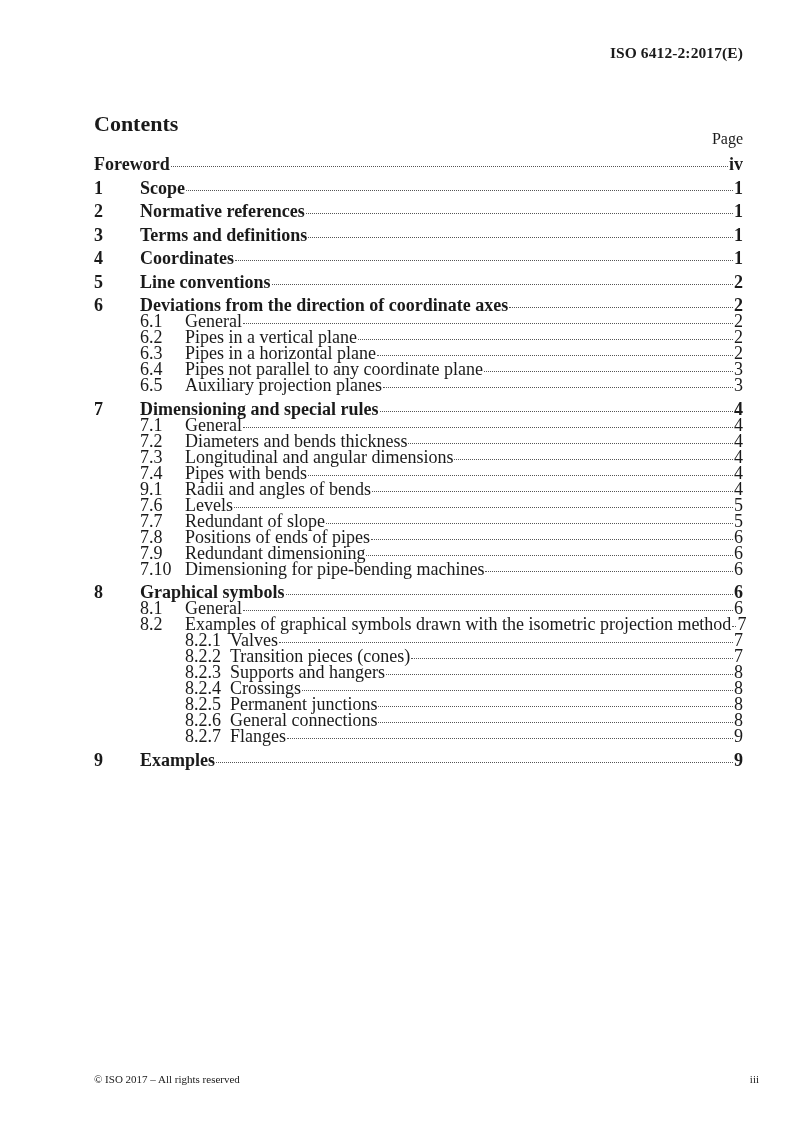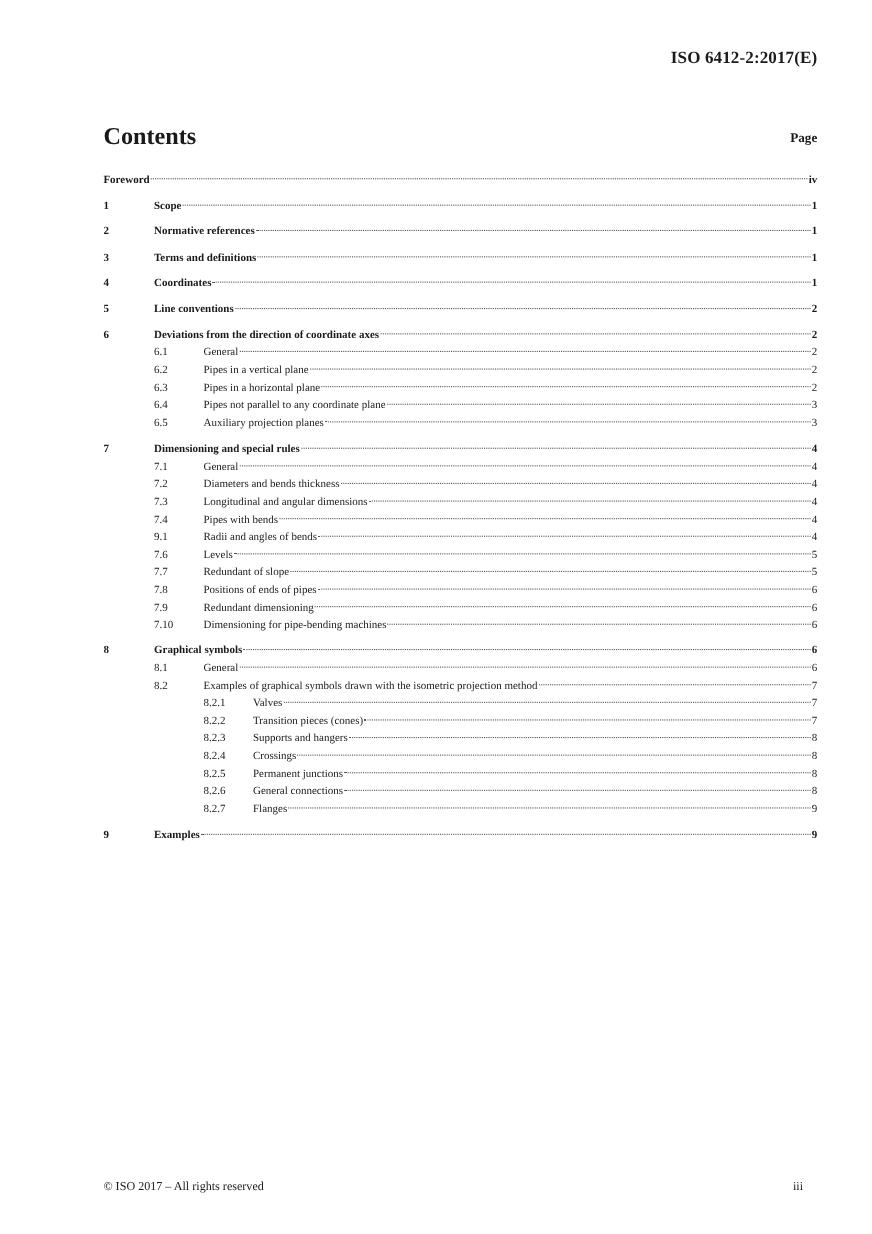--- a/index.html
+++ b/index.html
@@ -1,35 +1,35 @@
 <!DOCTYPE html>
 <html><head>
 <meta charset="utf-8">
 <style>
   html, body { margin:0; padding:0; background:#ffffff; }
   body { width:793px; height:1122px; position:relative; overflow:hidden;
          font-family:"Liberation Serif","DejaVu Serif",serif; color:#1a1a1a; }
   .std-id { position:absolute; top:44px; right:50px; font-weight:bold; font-size:15.5px; letter-spacing:0.1px; }
   .title { position:absolute; top:111px; left:94px; font-weight:bold; font-size:22px; }
-  .page-label { position:absolute; top:118px; right:50px; font-size:12px;font-weight:bold; }
+  .page-label { position:absolute; top:130px; right:50px; font-size:16px; }
   .toc { position:absolute; top:156px; left:94px; width:649px; }
-  .row { display:flex; align-items:baseline; font-size:10px; line-height:16px; }
+  .row { display:flex; align-items:baseline; font-size:18px; line-height:16px; }
   .row.l1 { font-weight:bold; margin-top:7.5px; }
   .row.l1.first { margin-top:0; }
   .row.l2 { font-weight:normal; line-height:16px; }
   .row.l3 { font-weight:normal; line-height:16px; }
   .num { flex:0 0 auto; }
   .l1 .num { width:46px; }
   .l2 .num { width:45px; margin-left:46px; }
   .l3 .num { width:45px; margin-left:91px; }
   .lbl { flex:0 0 auto; white-space:nowrap; }
   .dots { flex:1 1 auto; border-bottom:1px dotted #555; margin:0 1px; transform:translateY(-3px); min-width:4px; }
   .pg { flex:0 0 auto; text-align:right; }
   .footer-left { position:absolute; top:1073px; left:94px; font-size:11px; }
-  .footer-right { position:absolute; top:1073px; right:63px; font-size:11px; }
+  .footer-right { position:absolute; top:1073px; right:34px; font-size:11px; }
 </style>
 </head>
 <body>
 
 <div class="std-id">ISO 6412-2:2017(E)</div>
 <div class="title">Contents</div>
 <div class="page-label">Page</div>
 
 <div class="toc" id="toc">
     <div class="row l1 first">

